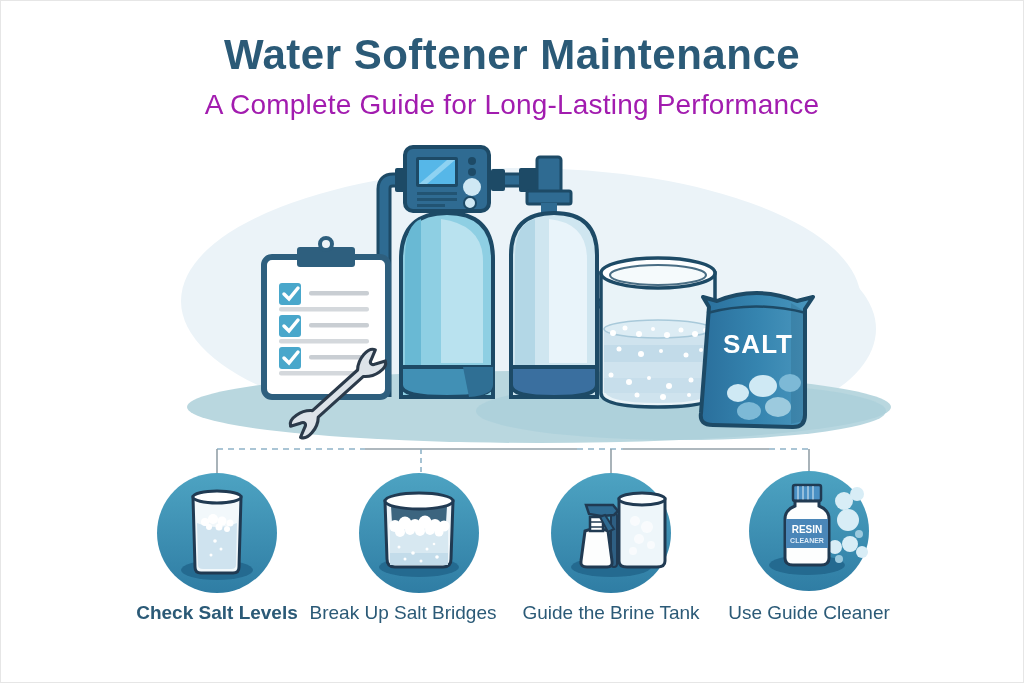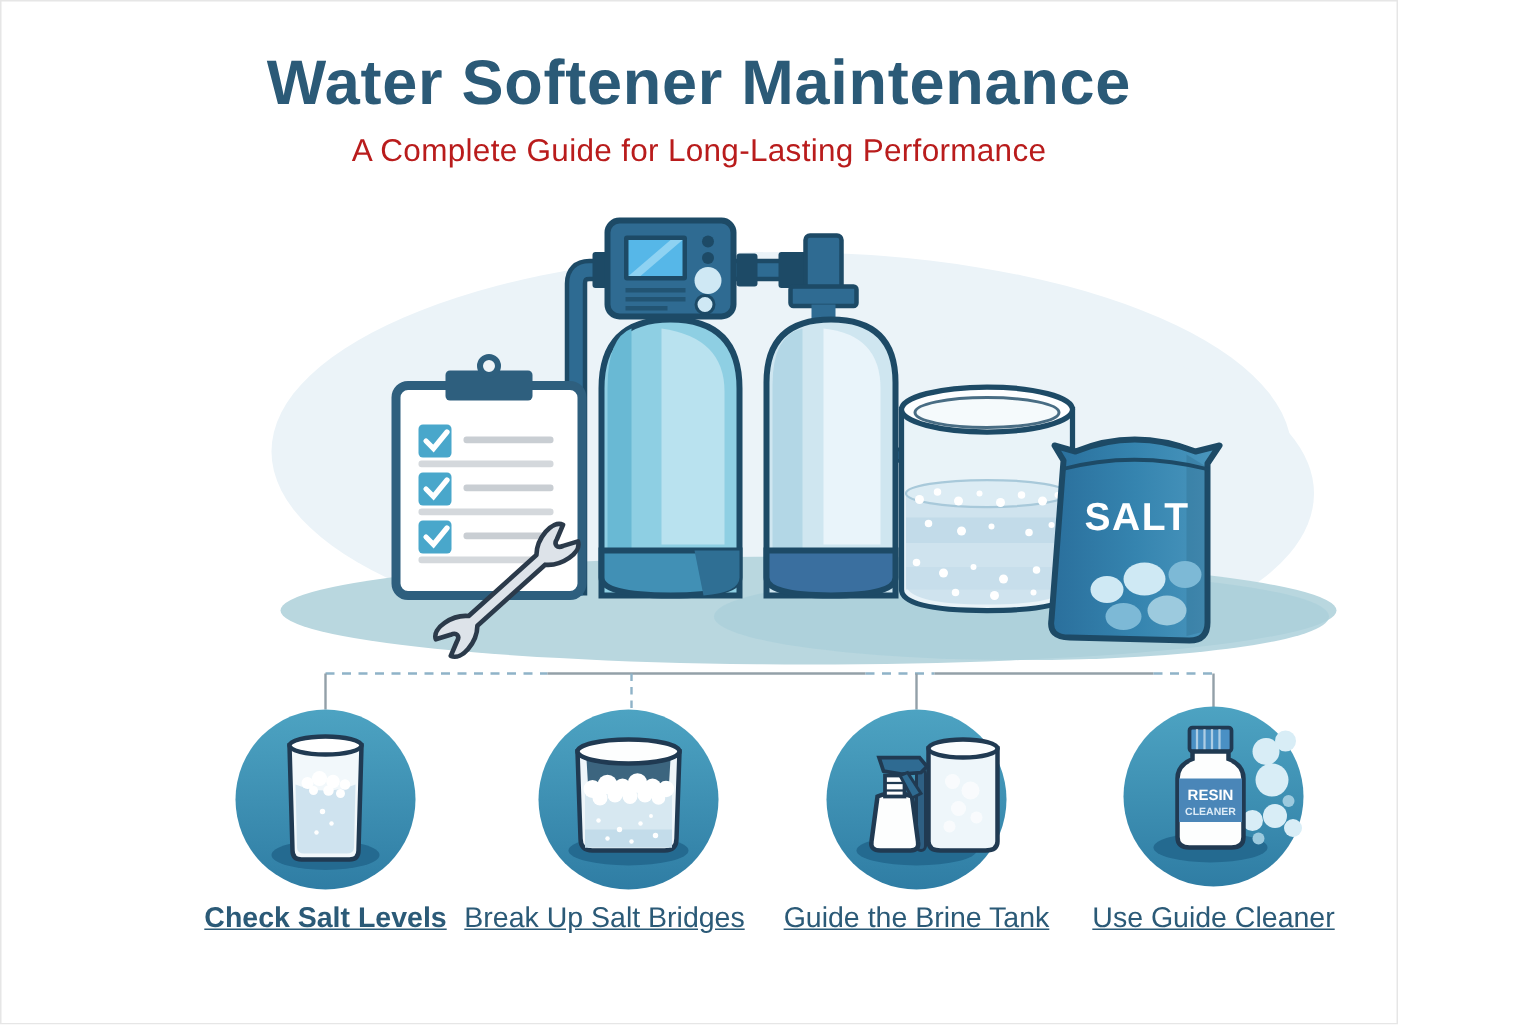--- a/index.html
+++ b/index.html
@@ -1,32 +1,32 @@
 <!DOCTYPE html>
 <html><head>
 <meta charset="utf-8">
 <style>
   html,body{margin:0;padding:0;background:#fff;}
   .canvas{
-    position:relative;width:932px;height:683px;background:#ffffff;
+    position:relative;width:1024px;height:683px;background:#ffffff;
     font-family:"Liberation Sans", sans-serif;overflow:hidden;
     border:1px solid #e6e6e6;box-sizing:border-box;
   }
   .title{
     position:absolute;top:30px;left:0;width:100%;text-align:center;
     font-size:42px;font-weight:700;color:#2b5a77;letter-spacing:.5px;
   }
   .subtitle{
     position:absolute;top:88px;left:0;width:100%;text-align:center;
-    font-size:21px;font-weight:400;color:#b91c1c;letter-spacing:.2px;
+    font-size:28px;font-weight:400;color:#a21caf;letter-spacing:.2px;
   }
   .scene{position:absolute;left:0;top:0;width:1024px;height:683px;}
   .step-label{
     position:absolute;top:601px;width:224px;text-align:center;
-    font-size:19px;color:#2b5a77;font-weight:400;text-decoration:underline;
+    font-size:19px;color:#2b5a77;font-weight:400;
   }
   .step-label.bold{font-weight:700;}
   .sl-1{left:104px;} .sl-2{left:290px;} .sl-3{left:498px;} .sl-4{left:696px;}
 </style>
 </head>
 <body>
 
 <div class="canvas">
 
   <div class="title">Water Softener Maintenance</div>

